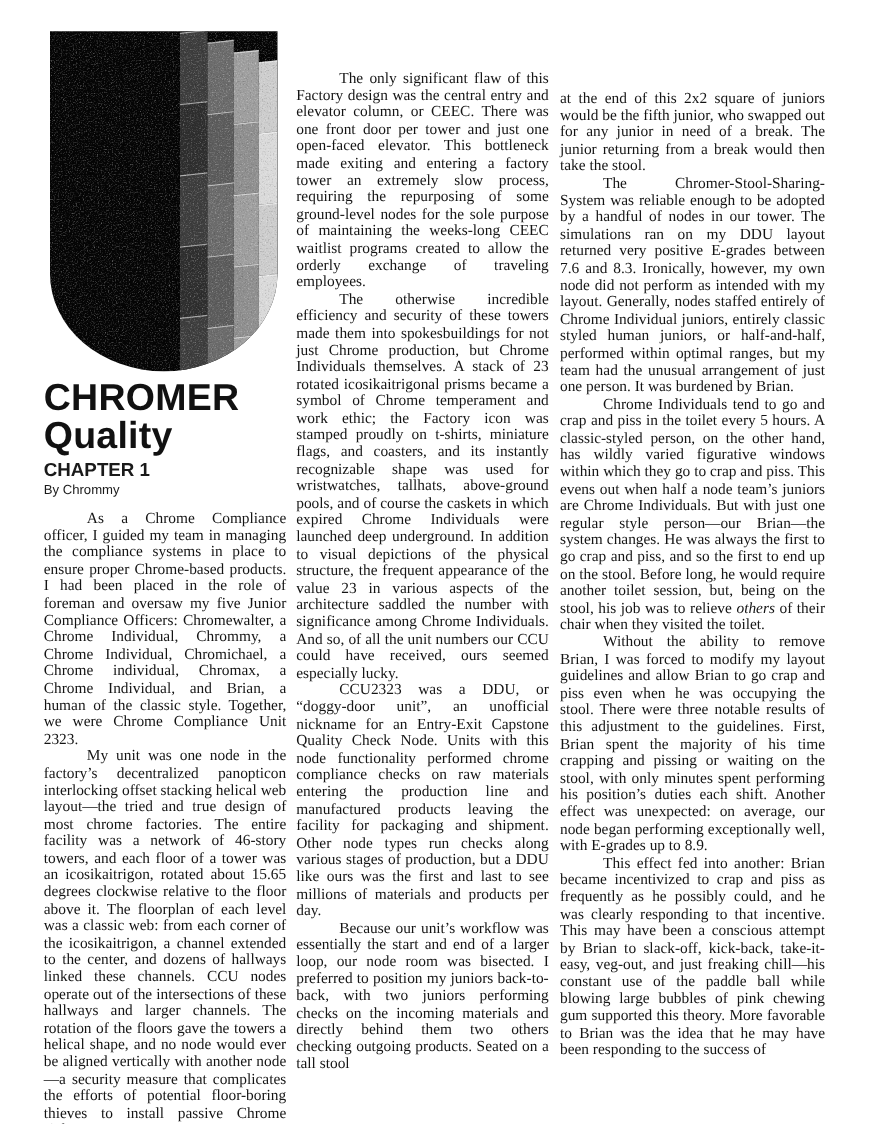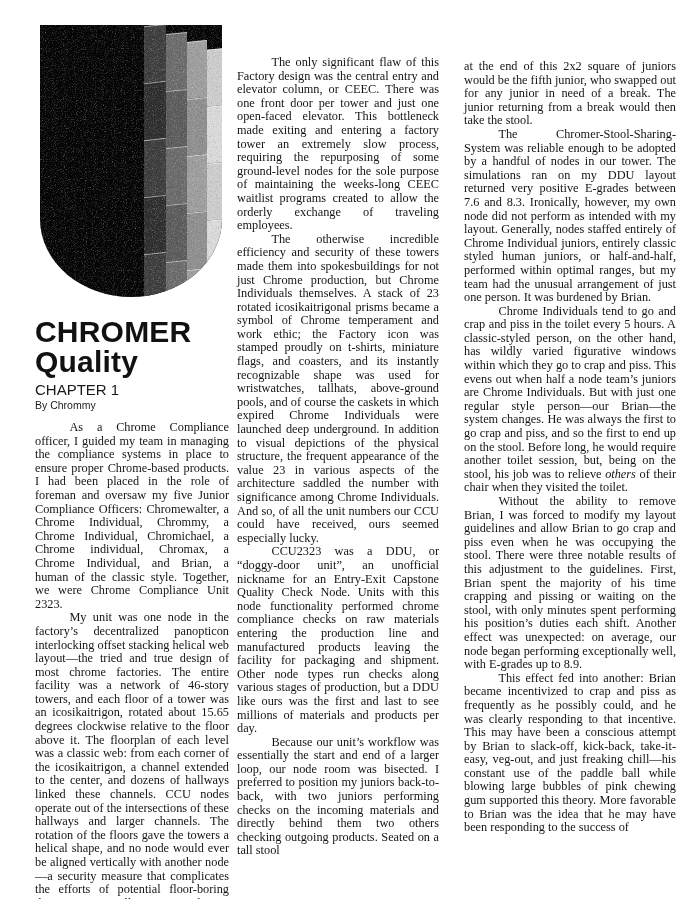--- a/index.html
+++ b/index.html
@@ -10,21 +10,21 @@
     font-family:"Liberation Serif", serif;
     overflow:hidden;
     position:relative;
   }
   .page{position:relative;width:695px;height:899px;}
 
   
   .col{position:absolute;top:0;}
   .col1{left:35px;width:194px;}
   .col2{left:237px;top:56px;width:202px;}
-  .col3{left:448px;top:60px;width:212px;margin-left:16px;}
+  .col3{left:448px;top:72px;width:212px;}
 
   
   .figure{
     position:relative;
     margin:25px 0 0 5px;
     width:182px;height:272px;
     background:#050505;
     border-radius:0 0 91px 91px / 0 0 78px 78px;
     overflow:hidden;
   }
@@ -35,26 +35,26 @@
   .strip-c{left:147px;width:20px;top:16px;}
   .strip-d{left:167px;width:15px;top:24px;}
   .blk{height:56px;border-top:1px solid rgba(255,255,255,.55);transform:skewY(-6deg);}
   .strip-a .blk{background:#3d3d3d;} .strip-a .blk:nth-child(even){background:#2e2e2e;}
   .strip-b .blk{background:#6b6b6b;} .strip-b .blk:nth-child(even){background:#5c5c5c;}
   .strip-c .blk{background:#9e9e9e;} .strip-c .blk:nth-child(even){background:#8f8f8f;}
   .strip-d .blk{background:#cdcdcd;} .strip-d .blk:nth-child(even){background:#dadada;}
   .noise{position:absolute;inset:0;width:100%;height:100%;pointer-events:none;}
 
   
-  .masthead{margin-top:20px;font-family:"Liberation Sans", sans-serif;}
+  .masthead{margin-top:7px;font-family:"Liberation Sans", sans-serif;}
   .title{
     font-size:30px;line-height:30px;font-weight:700;
     letter-spacing:0.2px;color:#111;
   }
-  .chapter{font-size:15px;line-height:19px;font-weight:400;margin-top:3px;color:#1a1a1a;}
+  .chapter{font-size:15px;line-height:19px;font-weight:700;margin-top:3px;color:#1a1a1a;}
   .byline{font-size:10.5px;line-height:13px;font-weight:400;color:#1a1a1a;}
 
   
   .bodytext{margin-top:9px;}
   .bodytext p, .col2 p, .col3 p{
     margin:0;
     font-size:12.3px;
     line-height:13.6px;
     text-align:justify;
     text-indent:2.8em;

